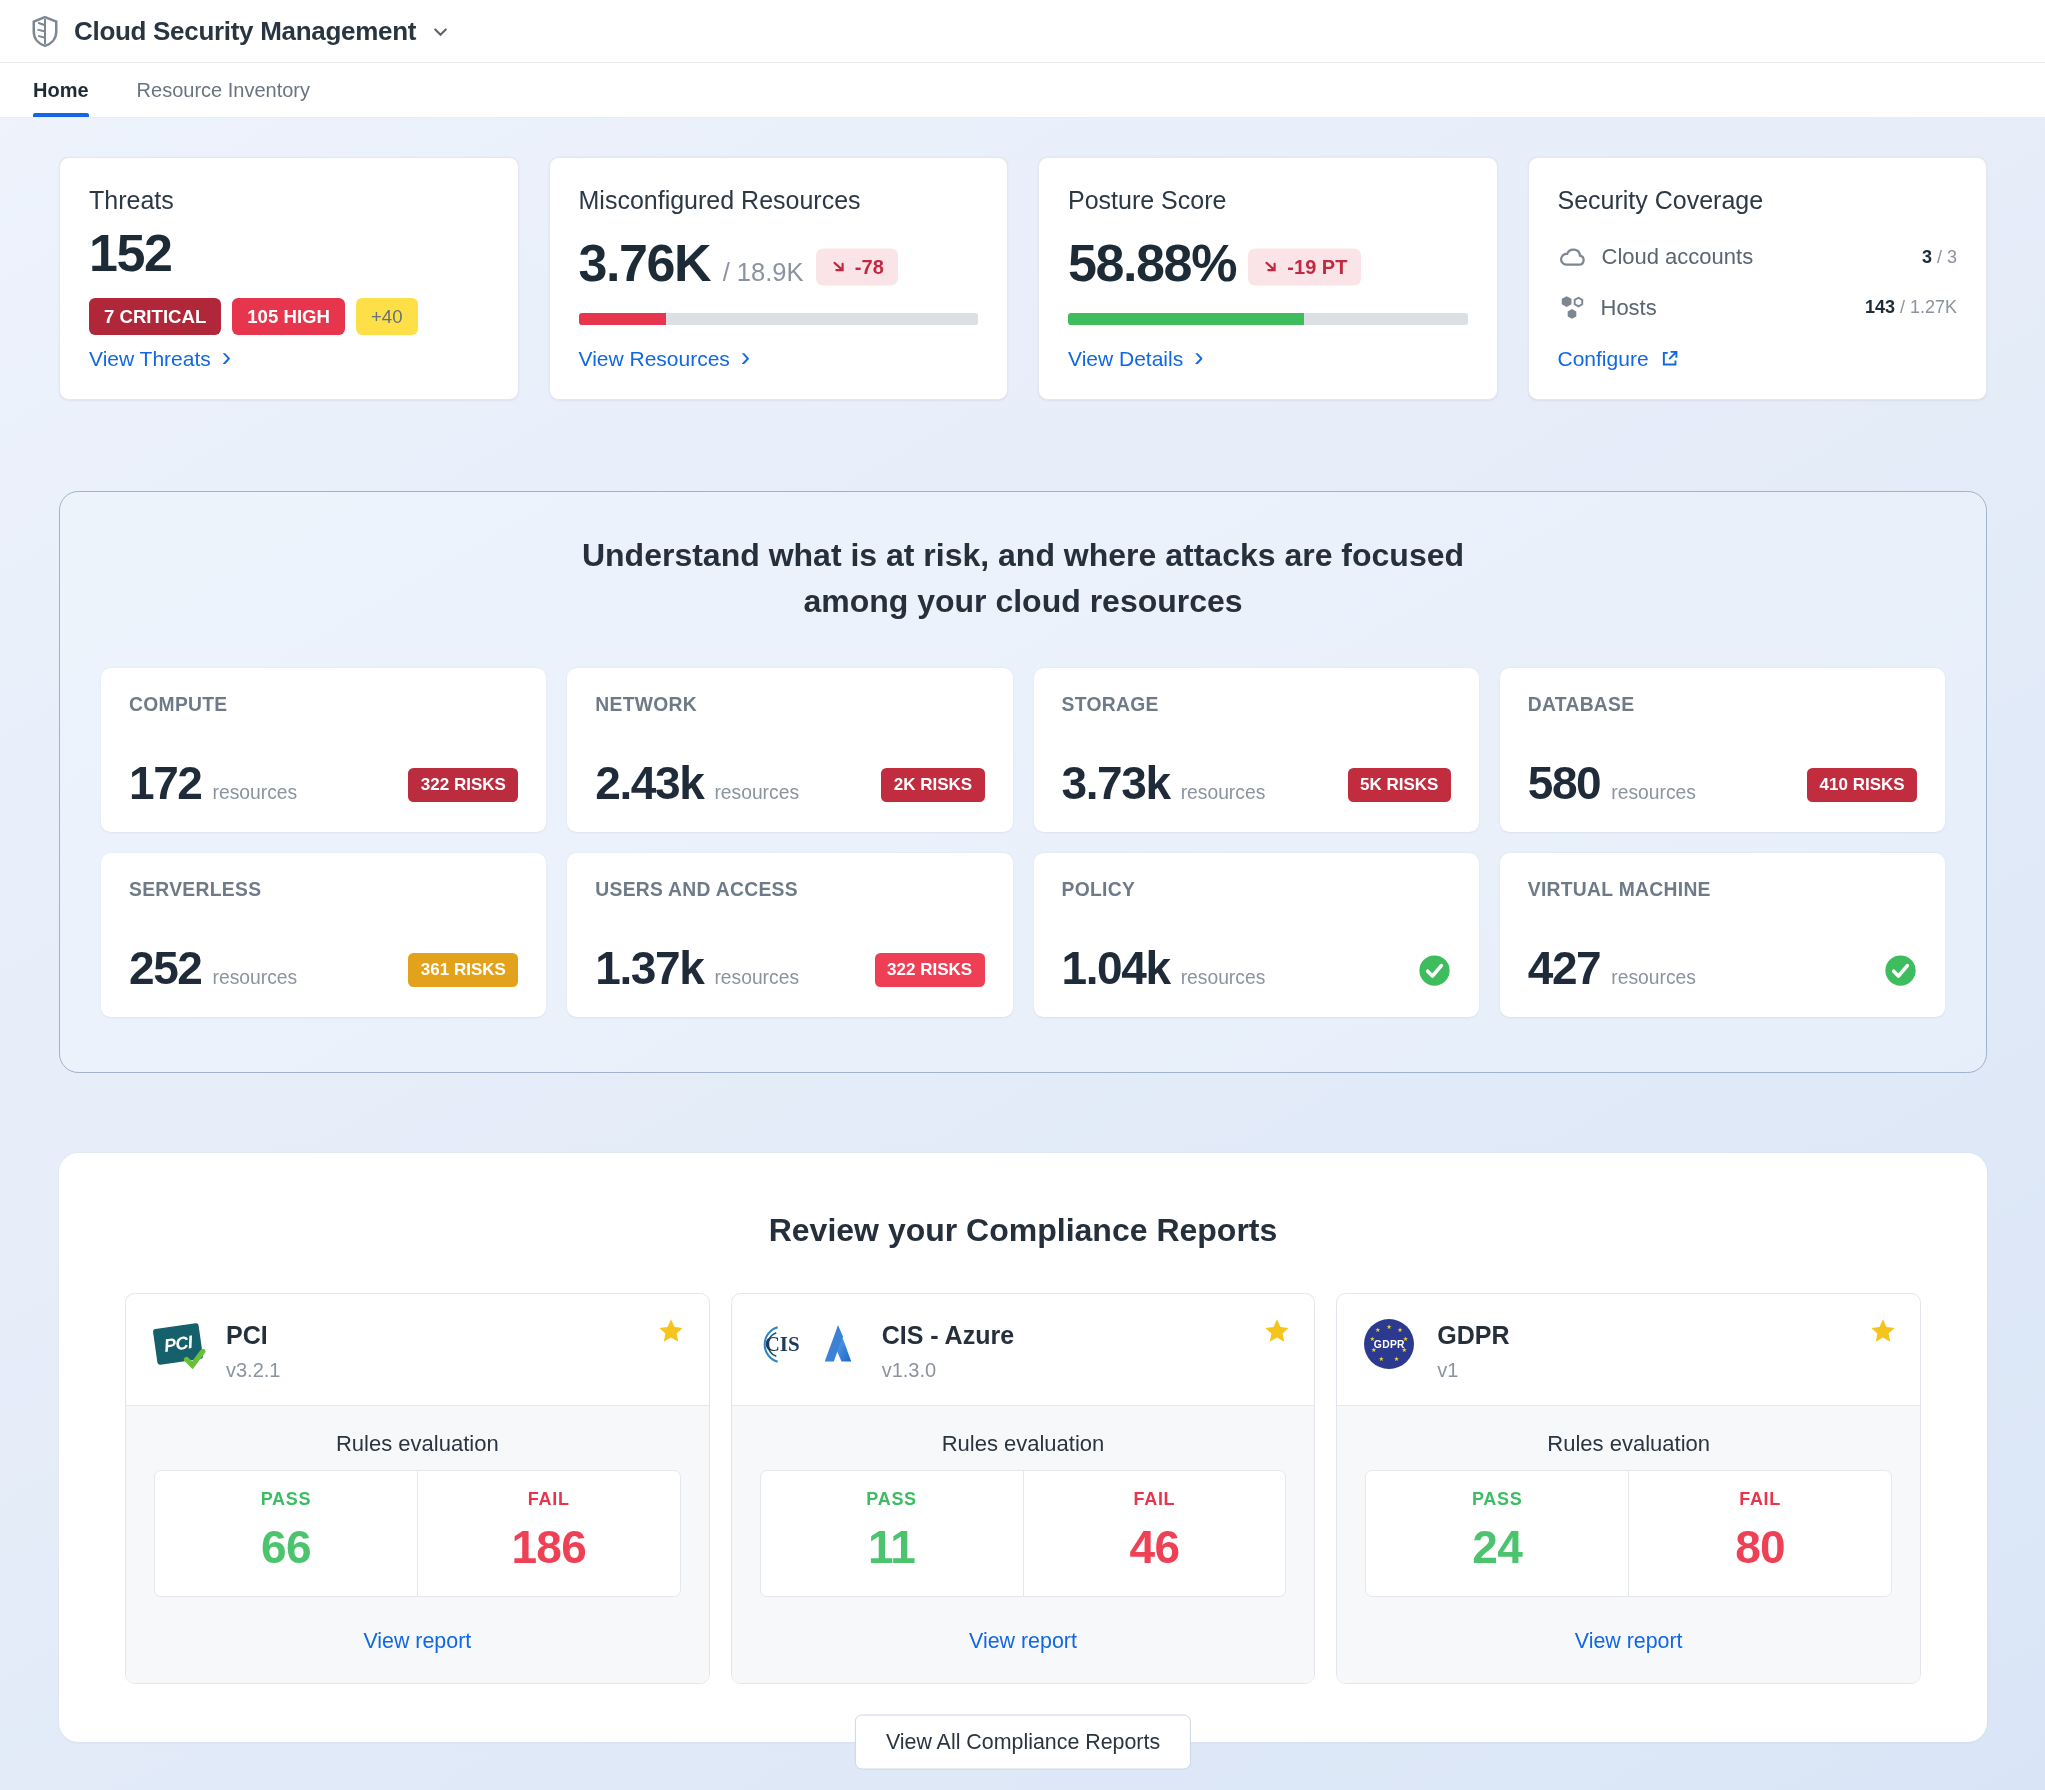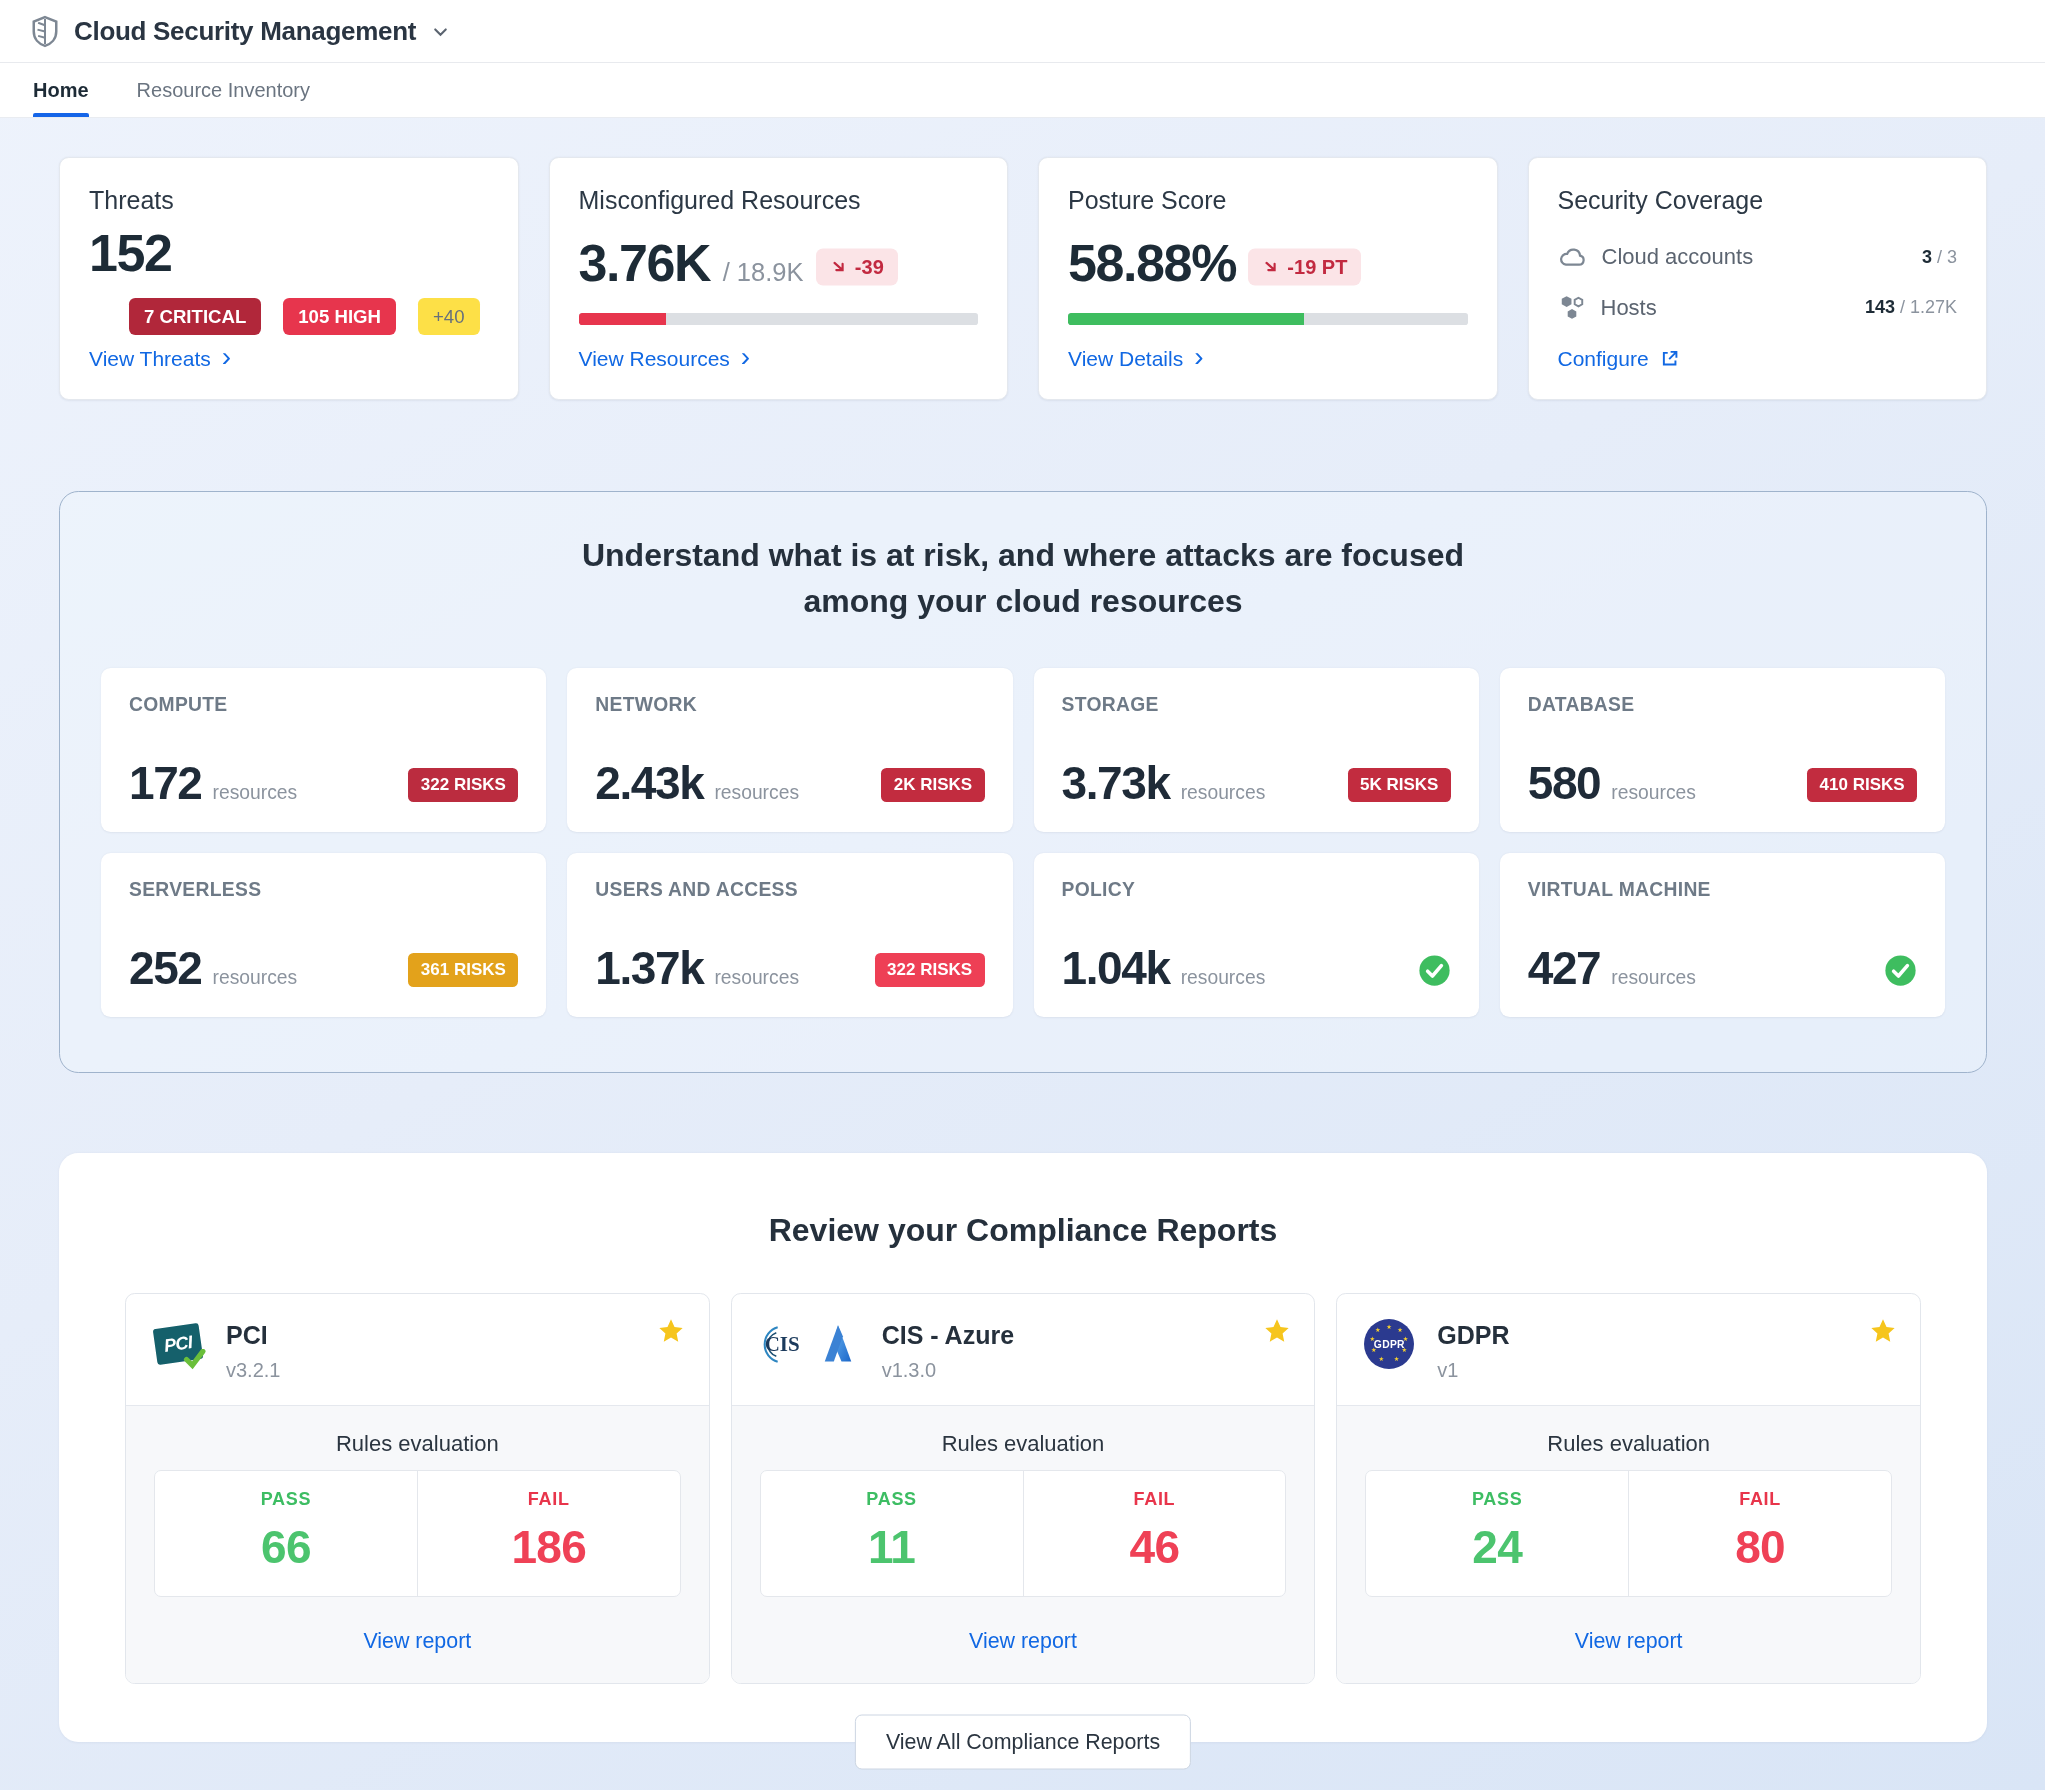--- a/index.html
+++ b/index.html
@@ -32,21 +32,21 @@
     box-shadow:0 0.7px 2.1px rgba(25,43,70,.07);
   }
   .card-title{font-size:25px;font-weight:500;color:#2c3845;}
   .big-number{font-size:52px;font-weight:700;color:#1d2b36;letter-spacing:-1.4px;line-height:1;}
   .value-row{display:flex;align-items:baseline;gap:12.4px;}
   .value-total{font-size:25.5px;color:#8b939e;font-weight:400;}
   .delta-badge{
     display:inline-flex;align-items:center;gap:7px;background:#fbe4e7;color:#c22940;
     font-size:20px;font-weight:700;padding:7px 14px;border-radius:7px;transform:translateY(-5.5px);
   }
-  .badge-row{display:flex;gap:22px;margin-top:19.3px;margin-left:40px;}
+  .badge-row{display:flex;gap:11px;margin-top:19.3px;}
   .pill{font-size:18.6px;font-weight:700;color:#fff;padding:7.6px 15px;border-radius:6.2px;white-space:nowrap;}
   .pill.neutral{color:#67707c;background:#fde047;font-weight:400;}
   .bar{height:12.4px;border-radius:2.8px;background:#dcdfe3;overflow:hidden;width:100%;}
   .bar-fill{height:100%;border-radius:2.8px 0 0 2.8px;}
   .link{display:inline-flex;align-items:center;gap:11px;font-size:21px;color:#1168e3;cursor:pointer;font-weight:500;}
   .link .chev{font-size:28px;line-height:14px;transform:translateY(-2.1px);}
   .cov-rows{display:flex;flex-direction:column;gap:23.4px;margin-top:4.1px;}
   .cov-row{display:flex;align-items:center;gap:15px;font-size:22px;color:#5b6470;}
   .cov-vals{margin-left:auto;font-size:18px;color:#8b939e;}
   .cov-vals b{color:#1d2b36;font-weight:700;}
@@ -163,21 +163,21 @@
 
     <div class="card">
       <div class="card-title">Misconfigured Resources</div>
       <div class="value-row">
         <span class="big-number">3.76K</span>
         <span class="value-total">/ 18.9K</span>
         <span class="delta-badge">
           <svg width="18" height="18" viewBox="0 0 20 20">
               <path d="M5 6 L14 14 M14 7 V14 H7" fill="none" stroke="#c22940" stroke-width="2.4" stroke-linecap="round"></path>
             </svg>
-          <span>-39</span>
+          <span>-78</span>
         </span>
       </div>
       <div class="bar">
         <div class="bar-fill" style="background: rgb(231, 53, 77); width: 22%;"></div>
       </div>
       <div class="link">
         <span>View Resources</span>
         <span class="chev">›</span>
       </div>
     </div>

